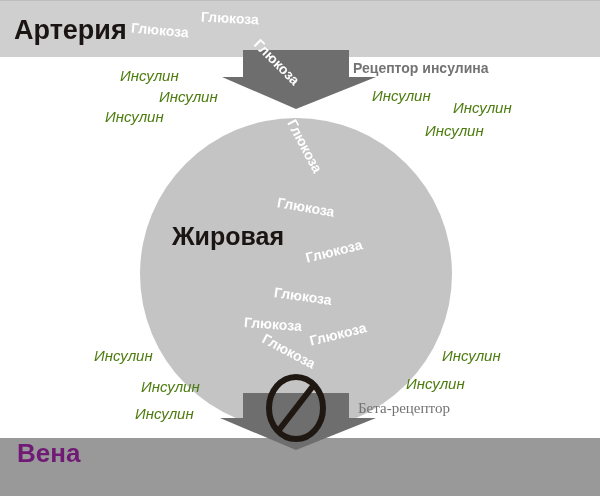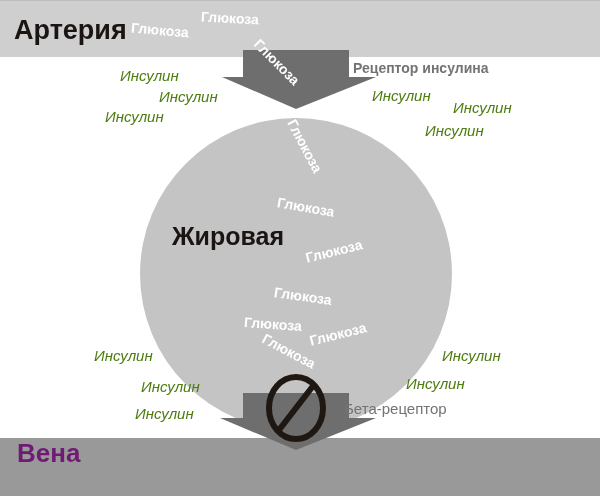--- a/index.html
+++ b/index.html
@@ -37,21 +37,21 @@
 </svg>
 
 <div class="title artery-title">Артерия</div>
 <div class="title vein-title">Вена</div>
 
 <div class="cell-title">
   <div>Жировая</div>
 </div>
 
 <div class="recv" style="left:353px;top:60px;font-weight:bold;font-size:14px;">Рецептор инсулина</div>
-<div class="recv" style="left:344px;top:400px;">Бета-рецептор</div>
+<div class="recv" style="left:358px;top:400px;font-family:Liberation Serif, serif;">Бета-рецептор</div>
 
 <div class="glu" style="left:131px;top:22px;transform:rotate(5deg);">Глюкоза</div>
 <div class="glu" style="left:201px;top:10px;transform:rotate(3deg);">Глюкоза</div>
 <div class="glu" style="left:248px;top:54px;transform:rotate(45deg);">Глюкоза</div>
 <div class="glu" style="left:276px;top:138px;transform:rotate(62deg);">Глюкоза</div>
 <div class="glu" style="left:277px;top:199px;transform:rotate(10deg);">Глюкоза</div>
 <div class="glu" style="left:305px;top:243px;transform:rotate(-14deg);">Глюкоза</div>
 <div class="glu" style="left:274px;top:288px;transform:rotate(8deg);">Глюкоза</div>
 <div class="glu" style="left:244px;top:316px;transform:rotate(4deg);">Глюкоза</div>
 <div class="glu" style="left:309px;top:326px;transform:rotate(-14deg);">Глюкоза</div>

